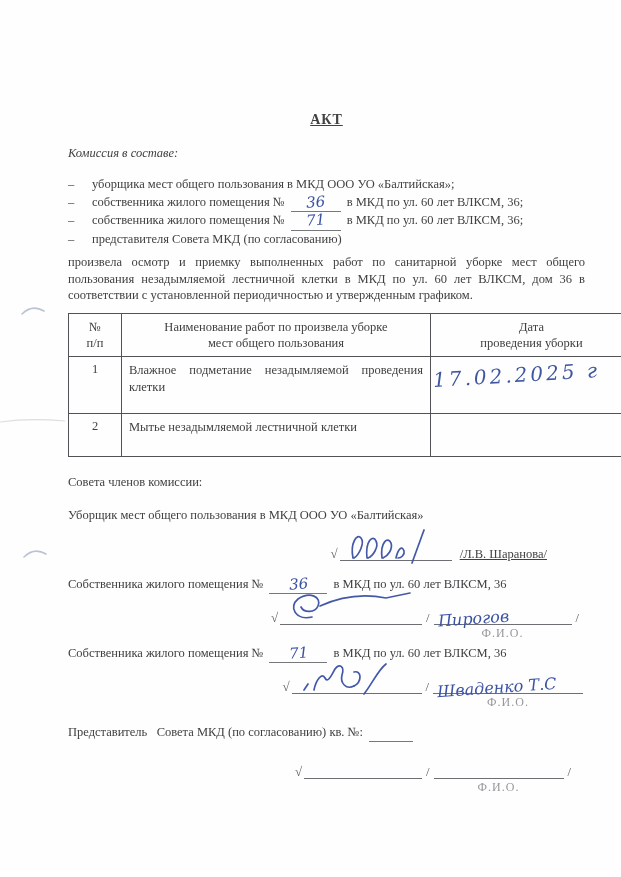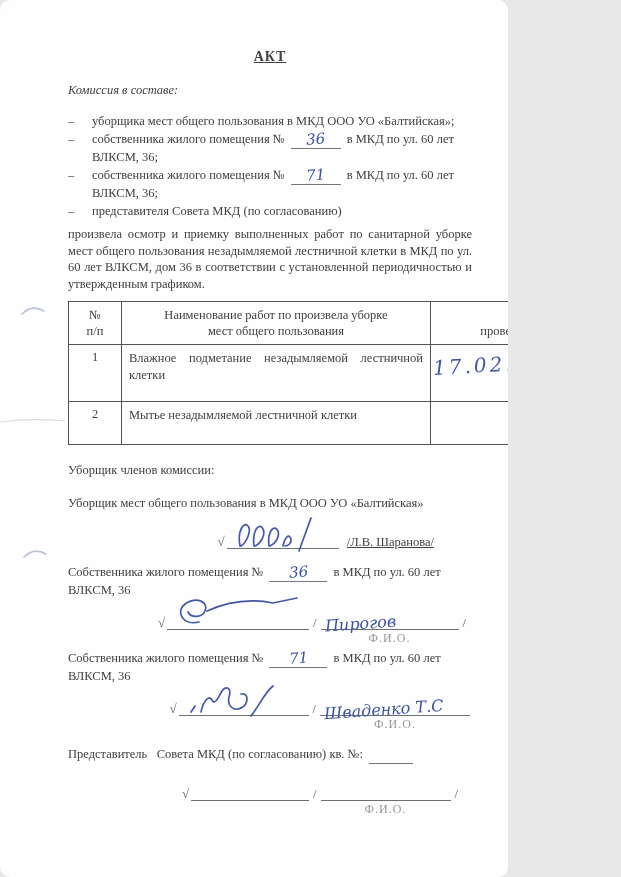--- a/index.html
+++ b/index.html
@@ -1,26 +1,25 @@
 <!DOCTYPE html>
 <html><head>
 <meta charset="utf-8">
 <style>
   html,body{margin:0;padding:0;background:#e8e8e8;}
   .page{
     position:relative;
-    width:508px;height:877px;
+    width:621px;height:877px;
     background:#fefefe;
     box-sizing:border-box;
-    padding:49px 36px 0 68px;
+    padding:112px 36px 0 68px;
     font-family:"Liberation Serif","DejaVu Serif",serif;
     color:#414144;
     font-size:12.5px;
     overflow:hidden;
-    border-radius:10px;
   }
   
   .title{
     text-align:center;font-weight:bold;font-size:14px;
     text-decoration:underline;letter-spacing:1px;line-height:16px;
   }
   .hdr-lines{margin-top:9px;text-align:center;line-height:15.5px;}
   
   .commission{margin-top:18px;font-style:italic;}
   .members{margin-top:15px;}
@@ -140,34 +139,34 @@
         <div>Наименование работ по произвела уборке</div>
         <div>мест общего пользования</div>
       </th>
       <th class="c-date th-center">
         <div>Дата</div>
         <div>проведения уборки</div>
       </th>
     </tr>
     <tr class="row1">
       <td class="cell-num">1</td>
-      <td class="cell-work">Влажное подметание незадымляемой лестничной клетки</td>
+      <td class="cell-work">Влажное подметание незадымляемой проведения клетки</td>
       <td class="cell-date">
         <span class="hw-date">17.02.2025 г</span>
       </td>
     </tr>
     <tr class="row2">
       <td class="cell-num">2</td>
       <td class="cell-work">Мытье незадымляемой лестничной клетки</td>
       <td class="cell-date"></td>
     </tr>
   </tbody>
     </table>
 
-  <div class="sig-heading">Уборщик членов комиссии:</div>
+  <div class="sig-heading">Совета членов комиссии:</div>
 
   <div class="sig-label" style="margin-top:17px;">Уборщик мест общего пользования в МКД ООО УО «Балтийская»</div>
   <div class="sig-row" style="margin-top:22px;padding-right:38px;">
     <span class="check">√</span>
     <span class="sig-seg" style="width:112px;">
       <svg class="sig-scribble" width="92" height="38" viewBox="0 0 92 38">
         <g fill="none" stroke="#4458a8" stroke-width="1.7" stroke-linecap="round">
           <path d="M7 31 C4 16 11 6 15 11 C19 16 13 28 8 31"></path>
           <path d="M21 31 C19 14 27 7 30 14 C33 20 27 29 22 31"></path>
           <path d="M36 31 C34 15 42 9 45 16 C47 22 42 29 37 31"></path>

